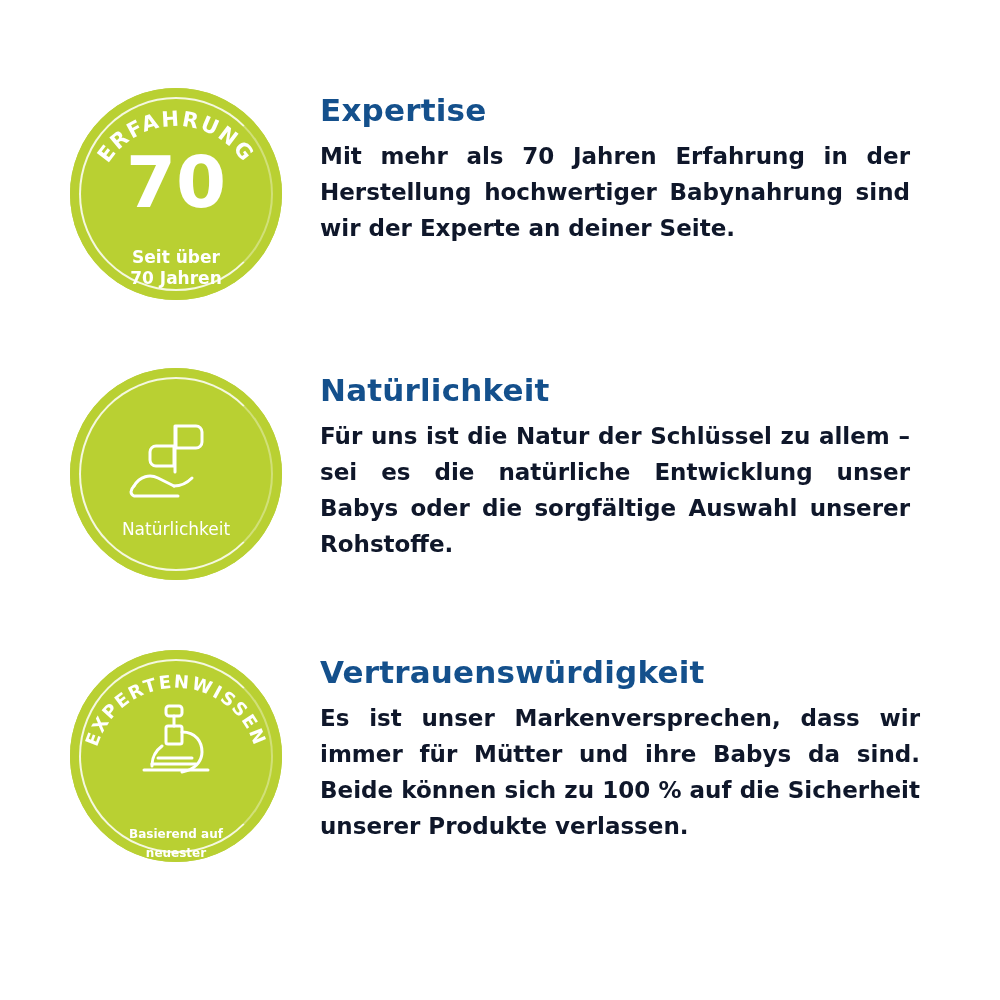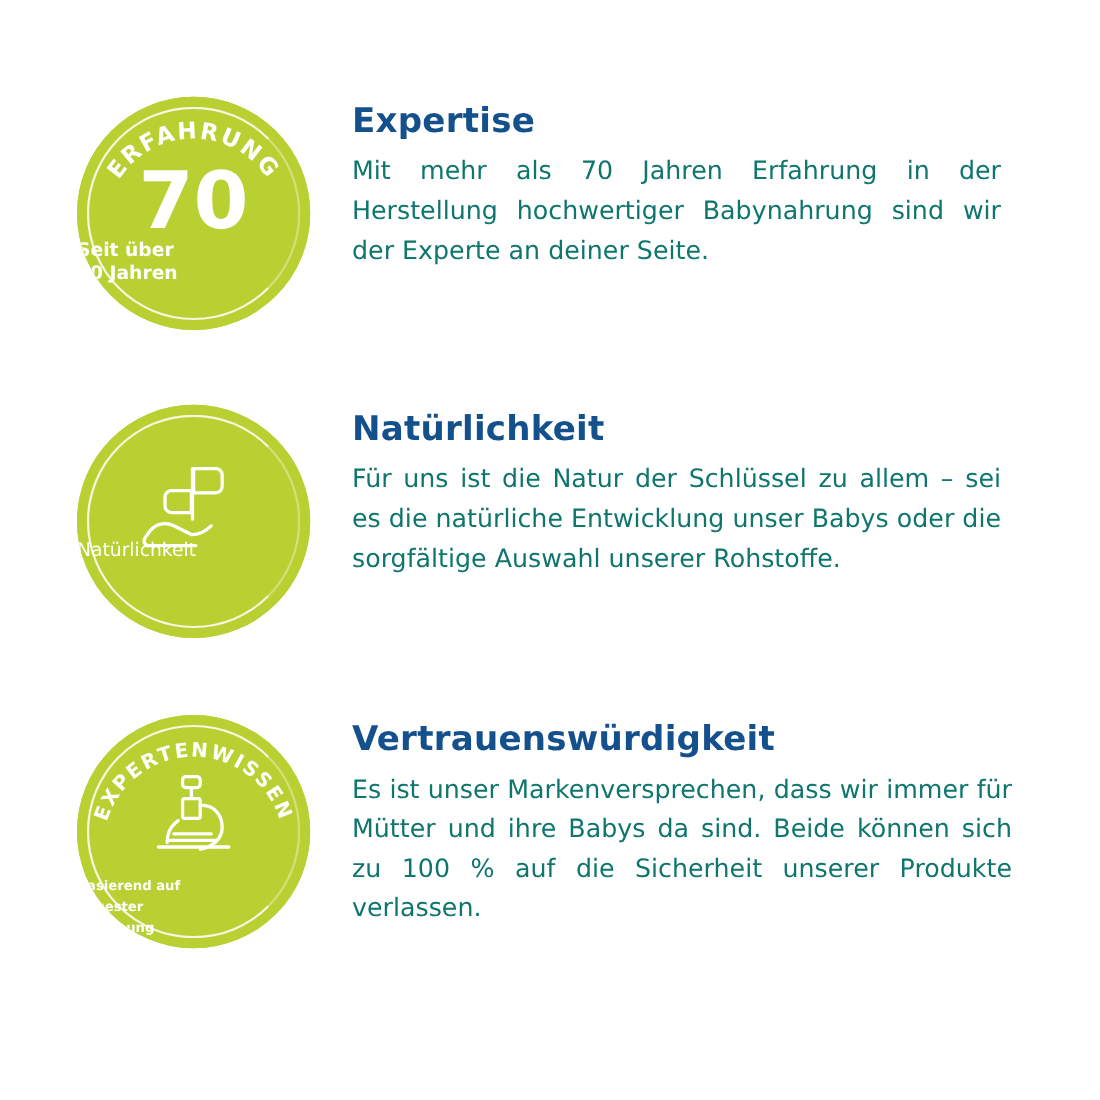--- a/index.html
+++ b/index.html
@@ -100,26 +100,28 @@
     font-size: 72px;
     line-height: 72px;
     font-weight: bold;
     color: #ffffff;
     z-index: 5;
   }
   .badge-caption {
     position: absolute;
     left: 0;
     width: 212px;
+    text-align: center;
     font-size: 17px;
     line-height: 21px;
     font-weight: bold;
     color: #ffffff;
     z-index: 5;
     white-space: pre-line;
+    margin-top: 29px;
   }
   #badge-caption-0 { top: 130px; }
   #badge-caption-1 { top: 122px; font-weight: normal; font-size: 17px; }
   #badge-caption-2 { top: 146px; font-size: 12px; line-height: 19px; }
 
   .badge-glyph {
     position: absolute;
     left: 50%;
     transform: translateX(-50%);
     z-index: 5;
@@ -134,27 +136,27 @@
   }
   .feature-title {
     color: #14508c;
     font-size: 31px;
     line-height: 36px;
     font-weight: bold;
     margin: 0 0 10px 0;
     letter-spacing: .2px;
   }
   .feature-body {
-    color: #0f766e;
+    color: #0f172a;
     font-size: 23px;
     line-height: 36px;
     margin: 0;
     text-align: justify;
     max-width: 590px;
-    font-weight: normal;
+    font-weight: bold;
   }
   #feature-body-2 { max-width: 600px; }
 </style>
 </head>
 <body>
 
 <div class="page">
 
   <div class="feature" id="feature-0">
     <div class="badge-wrap">

